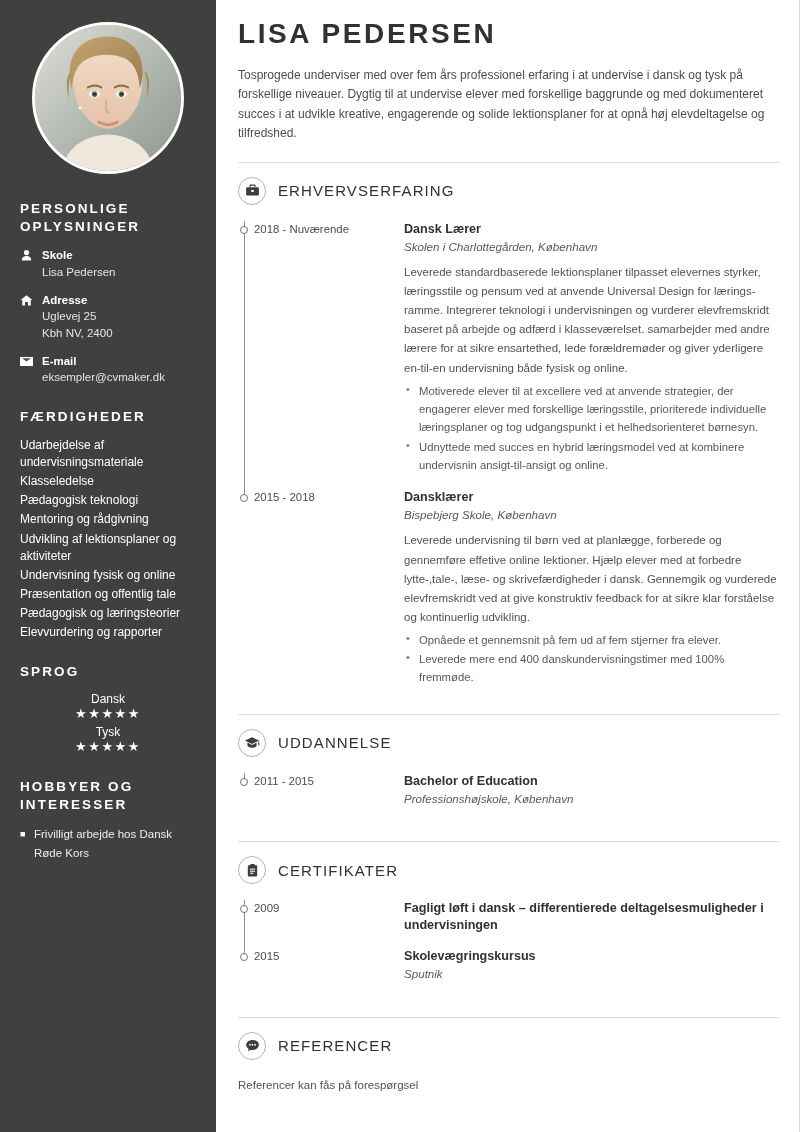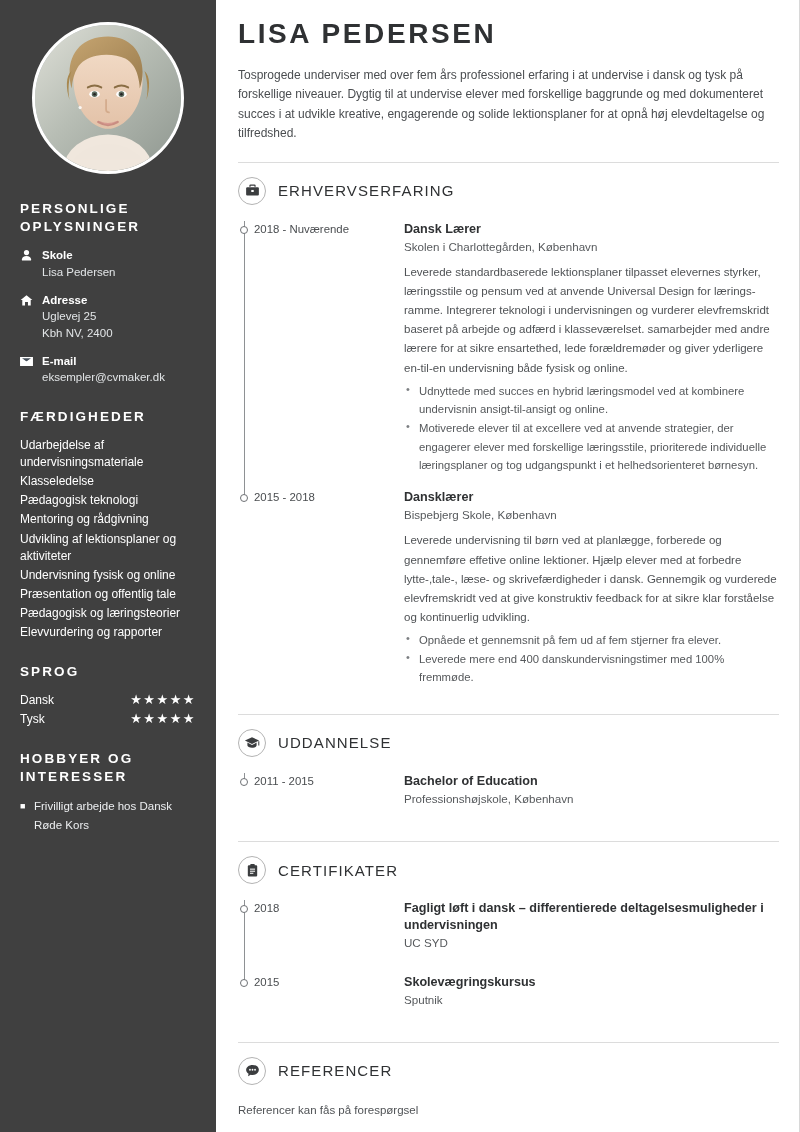--- a/index.html
+++ b/index.html
@@ -77,20 +77,21 @@
     line-height: 1.42;
     color: #ffffff;
     margin-bottom: 2px;
   }
 
   .lang-row {
     display: flex;
     align-items: center;
     justify-content: space-between;
     margin-bottom: 2px;
+    flex-direction: column;
   }
   .lang-name { font-size: 12px; color: #ffffff; }
   .stars { letter-spacing: 1.5px; font-size: 13px; color: #ffffff; line-height: 1.3; }
 
   .hobby-row {
     display: flex;
     font-size: 11.5px;
     line-height: 1.65;
     color: #eceef0;
   }
@@ -193,20 +194,21 @@
     font-size: 12.6px;
     font-weight: bold;
     color: #2f3133;
     line-height: 1.35;
   }
   .entry-sub {
     font-size: 11.6px;
     color: #56595c;
     line-height: 1.5;
     margin-bottom: 8px;
+    font-style: italic;
   }
   .entry-desc {
     font-size: 11.5px;
     line-height: 1.66;
     color: #4f5255;
     margin-bottom: 4px;
   }
   .entry-bullets { list-style: none; }
   .entry-bullets li {
     position: relative;
@@ -385,22 +387,22 @@
               <span class="tl">
                 <span class="line"></span>
                 <span class="dot"></span>
               </span>
               <div class="entry-date">2018 - Nuværende</div>
               <div class="entry-body">
                 <div class="entry-title">Dansk Lærer</div>
                 <div class="entry-sub">Skolen i Charlottegården, København</div>
                 <div class="entry-desc">Leverede standardbaserede lektionsplaner tilpasset elevernes styrker, læringsstile og pensum ved at anvende Universal Design for lærings-ramme. Integrerer teknologi i undervisningen og vurderer elevfremskridt baseret på arbejde og adfærd i klasseværelset. samarbejder med andre lærere for at sikre ensartethed, lede forældremøder og giver yderligere en-til-en undervisning både fysisk og online.</div>
                 <ul class="entry-bullets">
+                  <li>Motiverede elever til at excellere ved at anvende strategier, der engagerer elever med forskellige læringsstile, prioriterede individuelle læringsplaner og tog udgangspunkt i et helhedsorienteret børnesyn.</li>
                   <li>Udnyttede med succes en hybrid læringsmodel ved at kombinere undervisnin ansigt-til-ansigt og online.</li>
-                  <li>Motiverede elever til at excellere ved at anvende strategier, der engagerer elever med forskellige læringsstile, prioriterede individuelle læringsplaner og tog udgangspunkt i et helhedsorienteret børnesyn.</li>
                 </ul>
               </div>
             </div>
             <div class="entry">
               <span class="tl">
                 <span class="line"></span>
                 <span class="dot"></span>
               </span>
               <div class="entry-date">2015 - 2018</div>
               <div class="entry-body">
@@ -454,24 +456,23 @@
               </svg>
             </span>
             <span class="sec-title">CERTIFIKATER</span>
           </div>
           <div class="entries">
             <div class="entry">
               <span class="tl">
                 <span class="line"></span>
                 <span class="dot"></span>
               </span>
-              <div class="entry-date">2018</div>
+              <div class="entry-date">2009</div>
               <div class="entry-body">
                 <div class="entry-title">Fagligt løft i dansk – differentierede deltagelsesmuligheder i undervisningen</div>
-                <div class="entry-sub">UC SYD</div>
               </div>
             </div>
             <div class="entry">
               <span class="tl">
                 <span class="line"></span>
                 <span class="dot"></span>
               </span>
               <div class="entry-date">2015</div>
               <div class="entry-body">
                 <div class="entry-title">Skolevægringskursus</div>

